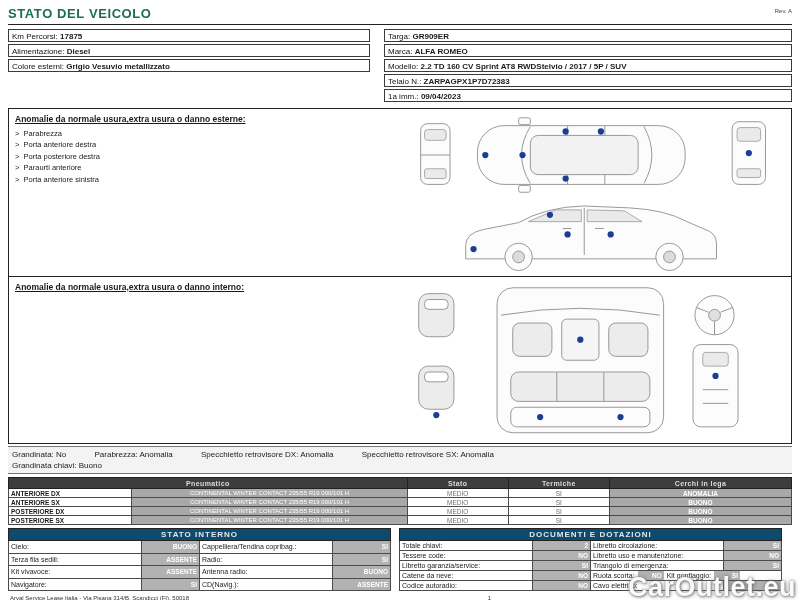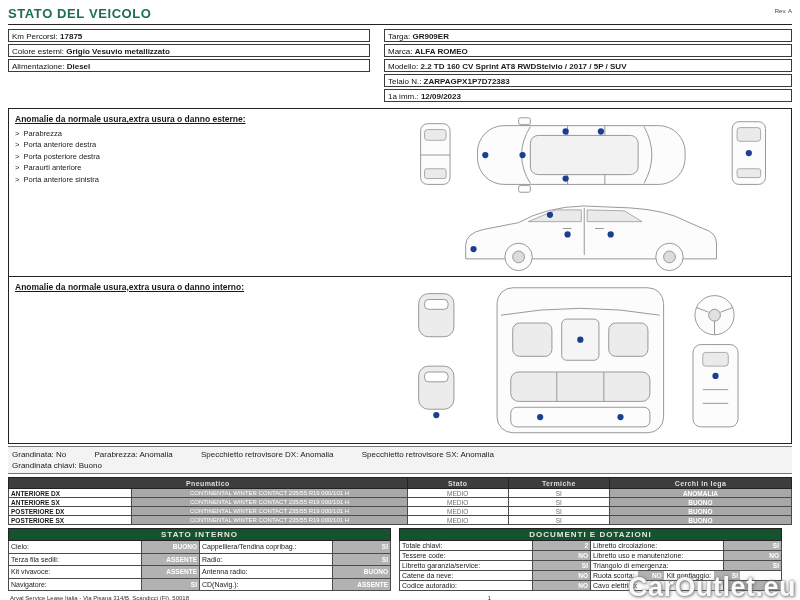--- a/index.html
+++ b/index.html
@@ -49,21 +49,21 @@
   .tyre-table td { border:1px solid #4a4a4a; height:9px; font-size:6.5px; padding:0 2px; overflow:hidden; white-space:nowrap; }
   .col-pos { width:122px; } .col-spec { width:272px; } .col-mid { width:100px; } .col-cerchi { width:180px; }
   td.pos { font-weight:bold; }
   td.spec { background:#a8a8a8; color:#fff; text-align:center; font-size:6px; }
   td.mid { text-align:center; color:#6f6f6f; }
   td.cerchi { background:#a8a8a8; color:#fff; text-align:center; font-weight:bold; }
 
   
   .bottom { display:flex; gap:8px; margin-top:3px; }
   .mini-table { table-layout:fixed; }
-  .mini-table th { background:#14532d; color:#e6e6e6; font-size:8px; font-weight:bold;
+  .mini-table th { background:#0c4a6e; color:#e6e6e6; font-size:8px; font-weight:bold;
                    border:1px solid #222; height:12px; letter-spacing:1px; }
   .mini-table td { border:1px solid #4a4a4a; height:10px; font-size:7px; padding:0 2px;
                    overflow:hidden; white-space:nowrap; }
   td.lbl { width:133px; }
   td.val { width:58px; background:#b2b2b2; color:#fff; font-weight:bold; font-size:6.5px; text-align:right; }
   td.combo { width:191px; }
   .combo-inner { display:flex; align-items:center; gap:3px; }
   .combo-inner .clbl { font-size:7px; }
   .combo-inner .val-box { background:#b2b2b2; color:#fff; font-weight:bold; font-size:6.5px;
                           min-width:26px; text-align:right; padding:0 2px; height:9px; line-height:9px; }
@@ -91,48 +91,48 @@
     <div class="rev">Rev. A</div>
   </div>
 
   <div class="info">
     <div class="info-left">
       <div class="info-row">
         <span class="ilabel">Km Percorsi:</span>
         <span class="ivalue">17875</span>
       </div>
       <div class="info-row">
+        <span class="ilabel">Alimentazione:</span>
+        <span class="ivalue">Diesel</span>
+      </div>
+      <div class="info-row">
         <span class="ilabel">Colore esterni:</span>
         <span class="ivalue">Grigio Vesuvio metallizzato</span>
       </div>
-      <div class="info-row">
-        <span class="ilabel">Alimentazione:</span>
-        <span class="ivalue">Diesel</span>
-      </div>
     </div>
     <div class="info-right">
       <div class="info-row">
         <span class="ilabel">Targa:</span>
         <span class="ivalue">GR909ER</span>
       </div>
       <div class="info-row">
         <span class="ilabel">Marca:</span>
         <span class="ivalue">ALFA ROMEO</span>
       </div>
       <div class="info-row">
         <span class="ilabel">Modello:</span>
         <span class="ivalue">2.2 TD 160 CV Sprint AT8 RWDStelvio / 2017 / 5P / SUV</span>
       </div>
       <div class="info-row">
         <span class="ilabel">Telaio N.:</span>
         <span class="ivalue">ZARPAGPX1P7D72383</span>
       </div>
       <div class="info-row">
         <span class="ilabel">1a imm.:</span>
-        <span class="ivalue">12/09/2023</span>
+        <span class="ivalue">09/04/2023</span>
       </div>
     </div>
   </div>
 
   <div class="main-box">
 
     <div class="panel panel-ext">
       <div class="panel-left">
         <div class="panel-title">Anomalie da normale usura,extra usura o danno esterne:</div>
         <div class="anomaly-cols">

